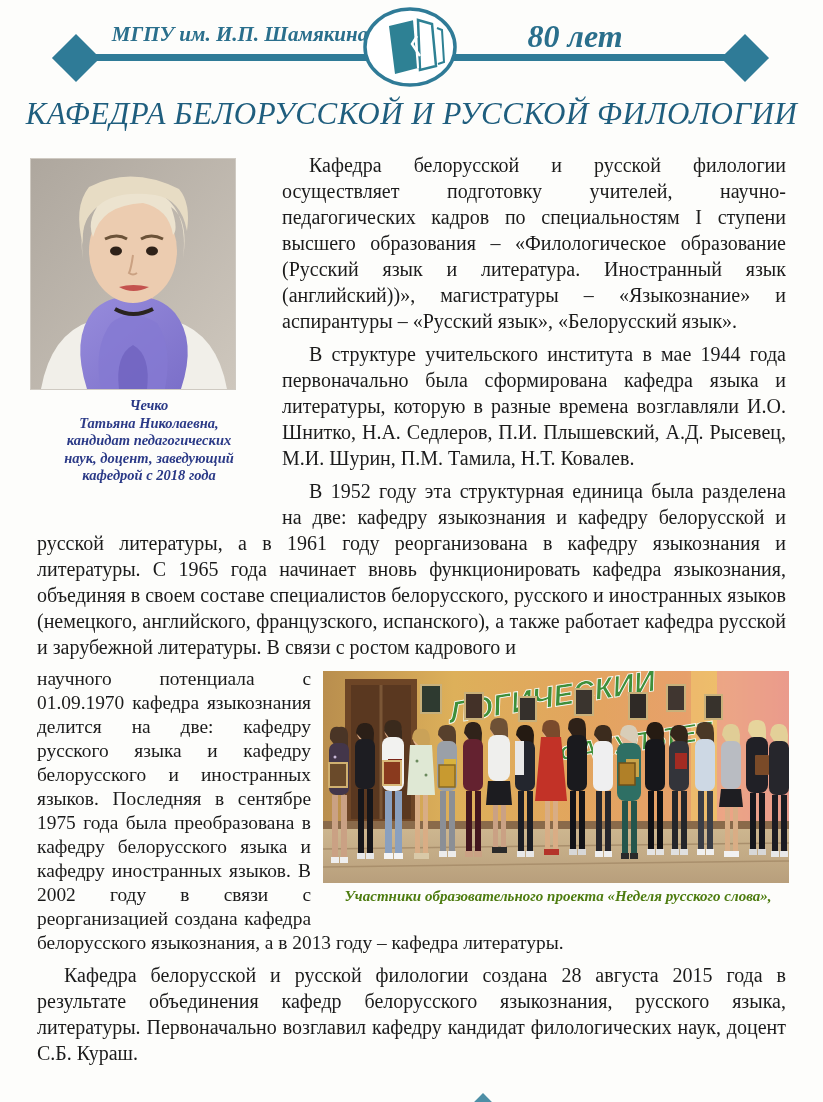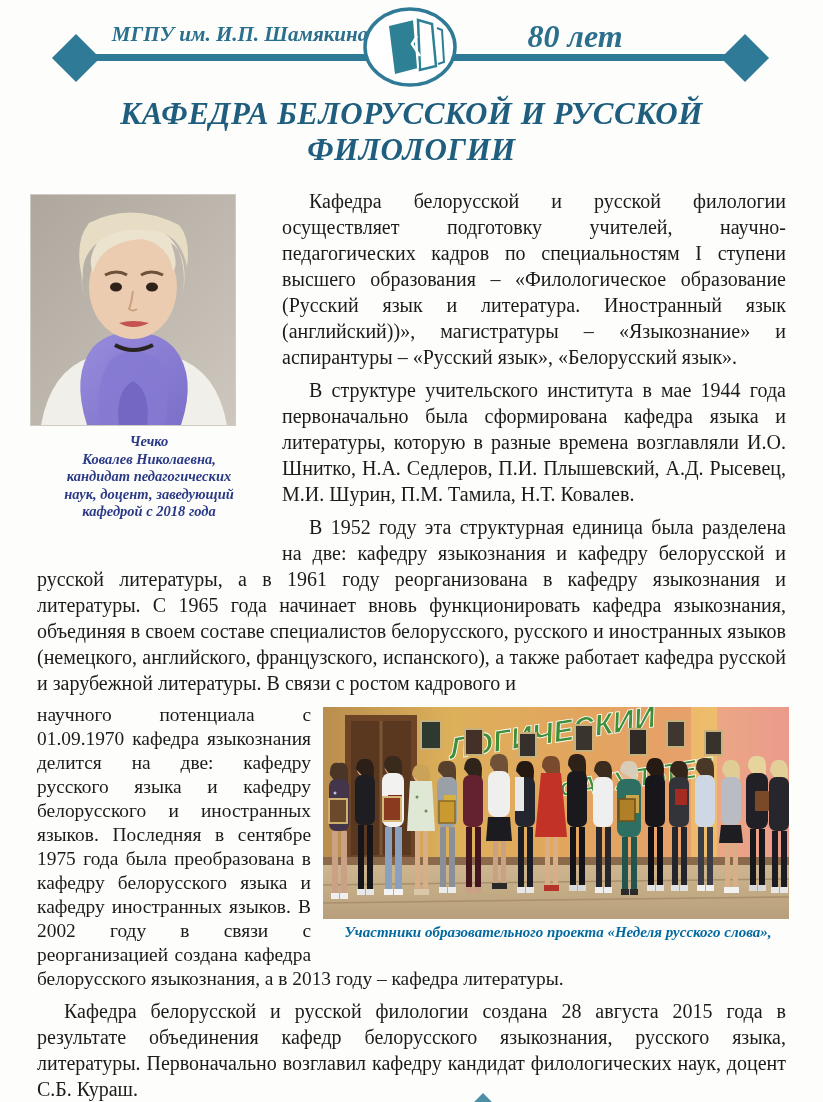--- a/index.html
+++ b/index.html
@@ -19,40 +19,40 @@
     font-style:italic;font-weight:bold;font-size:21px;color:#2a6f8c;
   }
   .hdr-anniv{
     position:absolute;left:500px;top:18px;width:150px;text-align:center;
     font-style:italic;font-weight:bold;font-size:32px;color:#2a6f8c;
   }
   .hdr-logo{position:absolute;left:362px;top:6px;width:96px;height:84px;}
   
   h1.title{
     margin:4px 18px 0;text-align:center;
-    font-style:italic;font-weight:bold;font-size:31px;letter-spacing:.5px;
+    font-style:italic;font-weight:normal;font-size:31px;letter-spacing:.5px;
     color:#1f5e7e;
   }
   
   .content{margin:20px 30px 0;font-size:20px;line-height:26px;text-align:justify;}
   .content p{margin:7px;text-indent:27px;}
   .content p.cont{text-indent:0;}
   .content p.tight{font-size:19.4px;line-height:24px;}
   figure{margin:0;padding:0;}
   .fig-portrait{float:left;width:238px;margin:6px 14px 38px 0;}
   .fig-portrait svg{display:block;border:1px solid #cfcac2;}
   .portrait-caption{
     margin-top:7px;text-align:center;
     font-style:italic;font-weight:bold;font-size:14.5px;line-height:17.5px;color:#2b3a87;
   }
   .fig-group{float:right;width:470px;margin:4px 0 4px 12px;}
   .fig-group svg{display:block;}
   .group-caption{
     margin-top:4px;text-align:center;
-    font-style:italic;font-weight:bold;font-size:15px;line-height:19px;color:#0369a1;
+    font-style:italic;font-weight:bold;font-size:15px;line-height:19px;color:#4d7c0f;
   }
   
   .bottom-mark{
     position:absolute;bottom:-8px;left:476px;width:14px;height:14px;
     background:#2f7b97;transform:rotate(45deg);opacity:.85;
   }
 </style>
 </head>
 <body>
 
@@ -114,21 +114,21 @@
         <path d="M110 80 Q120 74 132 80" stroke="#6b5238" stroke-width="3" fill="none"></path>
 
         <ellipse cx="85" cy="92" rx="6" ry="4.5" fill="#2e2118"></ellipse>
         <ellipse cx="121" cy="92" rx="6" ry="4.5" fill="#2e2118"></ellipse>
 
         <path d="M102 96 Q100 110 98 114 Q102 117 106 114" stroke="#caa182" stroke-width="2" fill="none"></path>
         <path d="M88 128 Q102 136 118 128 Q102 124 88 128 Z" fill="#c4524e"></path>
       </svg>
       <figcaption class="portrait-caption">
         <div>Чечко</div>
-        <div>Ковалев Николаевна,</div>
+        <div>Татьяна Николаевна,</div>
         <div>кандидат педагогических</div>
         <div>наук, доцент, заведующий</div>
         <div>кафедрой с 2018 года</div>
       </figcaption>
     </figure>
 
     <p>Кафедра белорусской и русской филологии осуществляет подготовку учителей, научно-педагогических кадров по специальностям I ступени высшего образования – «Филологическое образование (Русский язык и литература. Иностранный язык (английский))», магистратуры – «Языкознание» и аспирантуры – «Русский язык», «Белорусский язык».</p>
     <p>В структуре учительского института в мае 1944 года первоначально была сформирована кафедра языка и литературы, которую в разные времена возглавляли И.О. Шнитко, Н.А. Седлеров, П.И. Плышевский, А.Д. Рысевец, М.И. Шурин, П.М. Тамила, Н.Т. Ковалев.</p>
     <p>В 1952 году эта структурная единица была разделена на две: кафедру языкознания и кафедру белорусской и русской литературы, а в 1961 году реорганизована в кафедру языкознания и литературы. С 1965 года начинает вновь функционировать кафедра языкознания, объединяя в своем составе специалистов белорусского, русского и иностранных языков (немецкого, английского, французского, испанского), а также работает кафедра русской и зарубежной литературы. В связи с ростом кадрового и</p>
 

